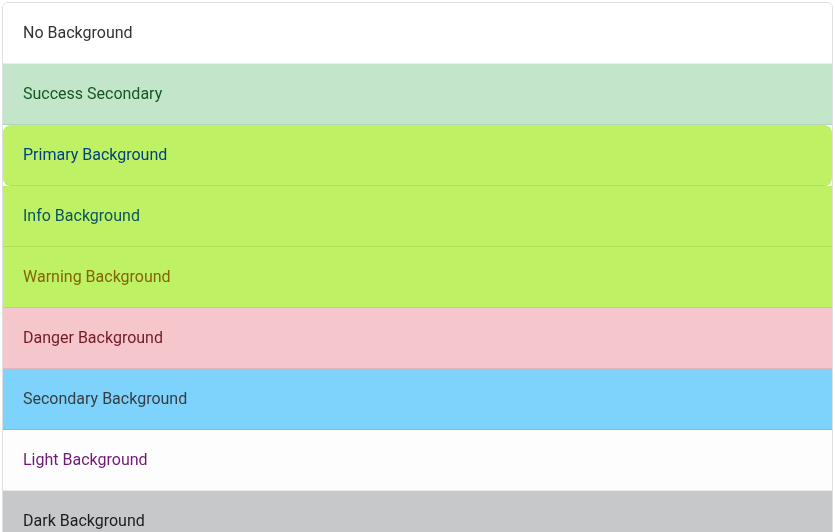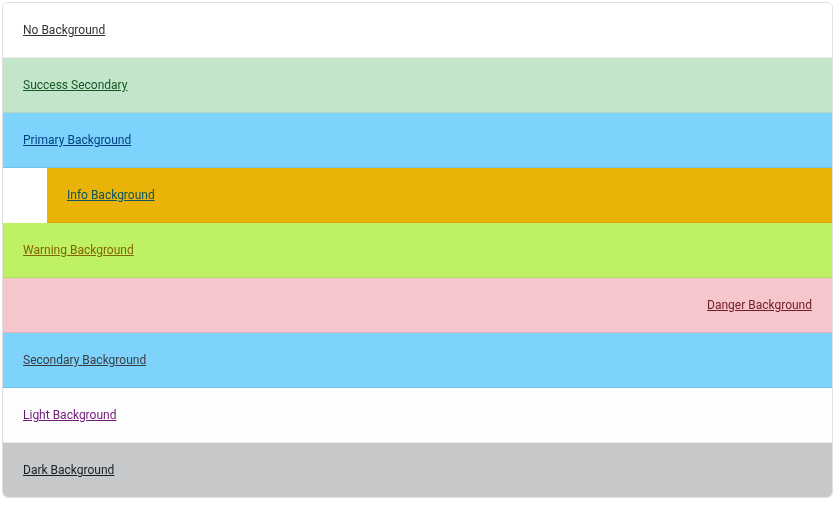--- a/index.html
+++ b/index.html
@@ -12,33 +12,32 @@
       padding: 2px;
       width: 835px;
     }
     .list-group {
       border: 1px solid rgba(0,0,0,0.125);
       border-radius: 6px;
       overflow: hidden;
     }
     .list-item {
       padding: 18px 20px;
-      font-size: 12px;
+      font-size: 16px;
       line-height: 1.5;
-      text-decoration: underline;
     }
     .list-item:not(:last-child) {
       border-bottom: 1px solid rgba(0,0,0,0.075);
     }
     .bg-none { background-color: #ffffff; color: #333333; }
     .bg-success { background-color: #c3e6cb; color: #155724; }
-    .bg-primary { background-color: #7dd3fc; color: #004085; }
-    .bg-info { background-color: #eab308; color: #0c5460; margin-left: 44px; }
+    .bg-primary { background-color: #bef264; color: #004085; border-radius: 8px; }
+    .bg-info { background-color: #bef264; color: #0c5460; }
     .bg-warning { background-color: #bef264; color: #856404; }
-    .bg-danger { background-color: #f5c6cb; color: #721c24; text-align: right; }
+    .bg-danger { background-color: #f5c6cb; color: #721c24; }
     .bg-secondary { background-color: #7dd3fc; color: #383d41; }
     .bg-light { background-color: #fdfdfe; color: #701a75; }
     .bg-dark { background-color: #c6c8ca; color: #1b1e21; }
   </style>
 </head>
 <body>
 
 <div class="list-group">
   <div class="list-item bg-none">
     <span>No Background</span>

